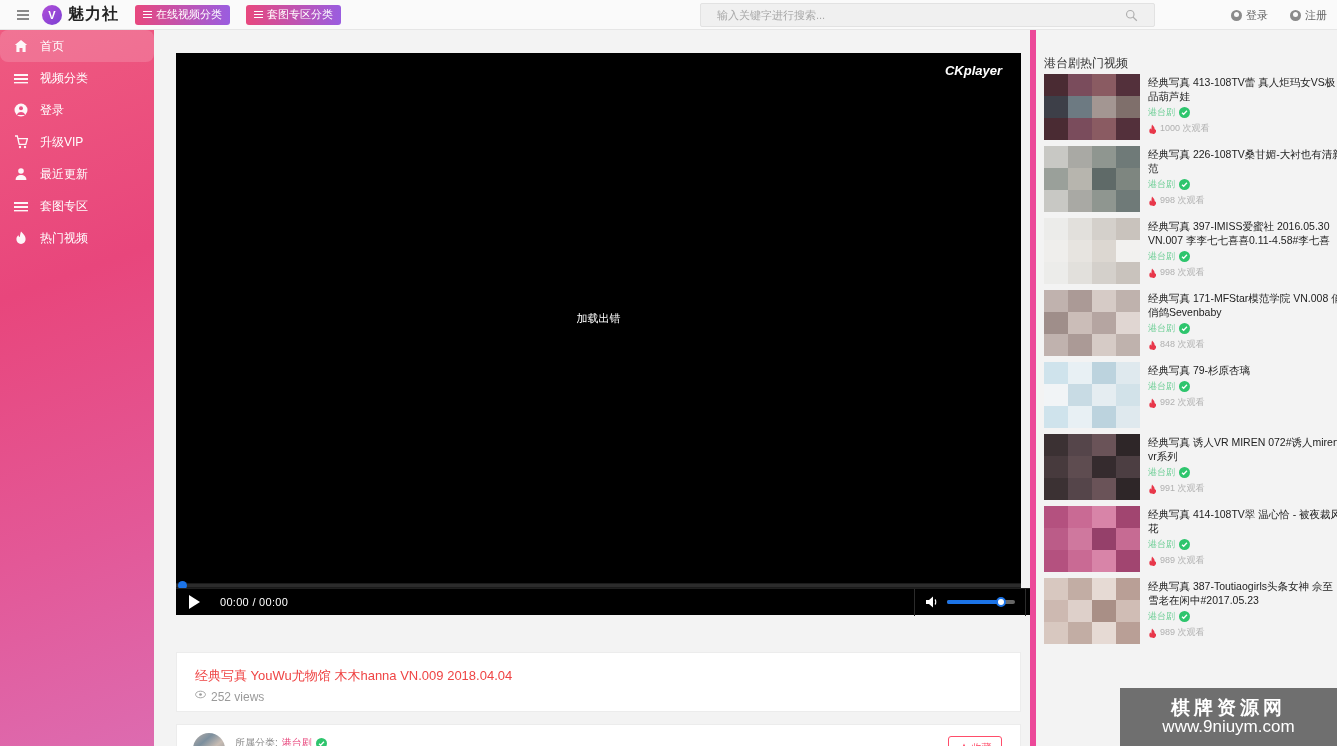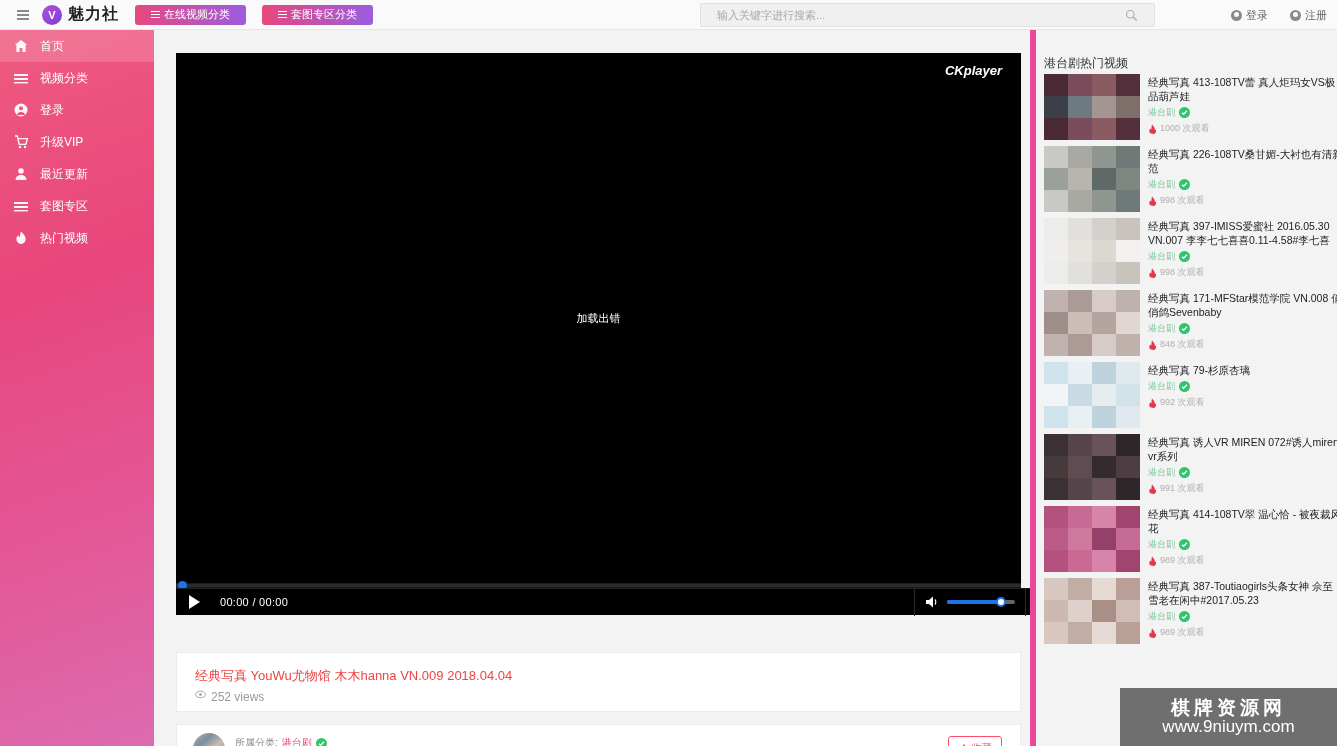--- a/index.html
+++ b/index.html
@@ -28,21 +28,21 @@
     color: #fff; font-size: 11px; display: flex; align-items: center;
     justify-content: center; font-weight: bold;
   }
   .brand-name {
     font-size: 16px; font-weight: bold; color: #222;
     letter-spacing: 1px;
   }
 
   .navbtn {
     height: 20px; border-radius: 3px; color: #fff; font-size: 11px;
-    display: flex; align-items: center; gap: 4px; padding: 0 16px;
+    display: flex; align-items: center; gap: 4px; padding: 0 8px;
     margin-left: 16px; cursor: pointer; text-align: center;
   }
   .navbtn.a { background: linear-gradient(90deg,#e8487e,#9a5de0); }
   .navbtn.b { background: linear-gradient(90deg,#e8487e,#9a5de0); }
   .navbtn .bars { display: flex; flex-direction: column; gap: 1.5px; }
   .navbtn .bars i { display: block; width: 9px; height: 1.5px; background: #fff; }
 
   .search-wrap {
     position: absolute; left: 700px; top: 3px; width: 455px; height: 24px;
     background: #f0f0f0; border: 1px solid #e2e2e2; border-radius: 2px;
@@ -73,21 +73,21 @@
   }
 
   
   .sidebar {
     position: absolute; left: 0; top: 30px; width: 154px; height: 716px;
     background: linear-gradient(160deg,#ef5a80 0%, #e8467c 35%, #e35897 70%, #dd6bb0 100%);
     z-index: 20;
   }
   .side-item {
     height: 32px; display: flex; align-items: center; gap: 12px;
-    padding-left: 14px; color: #fff; font-size: 12px; cursor: pointer;
+    padding-left: 14px; color: #fff; font-size: 12px; cursor: pointer; border-radius: 8px;
   }
   .side-item.active { background: rgba(255,255,255,0.16); }
   .side-ico { width: 14px; height: 14px; flex: 0 0 14px; opacity: .95; }
   .side-ico svg { display: block; }
 
   
   .main {
     position: absolute; left: 154px; top: 30px;
     width: 876px; height: 716px; background: #f3f3f3;
   }

